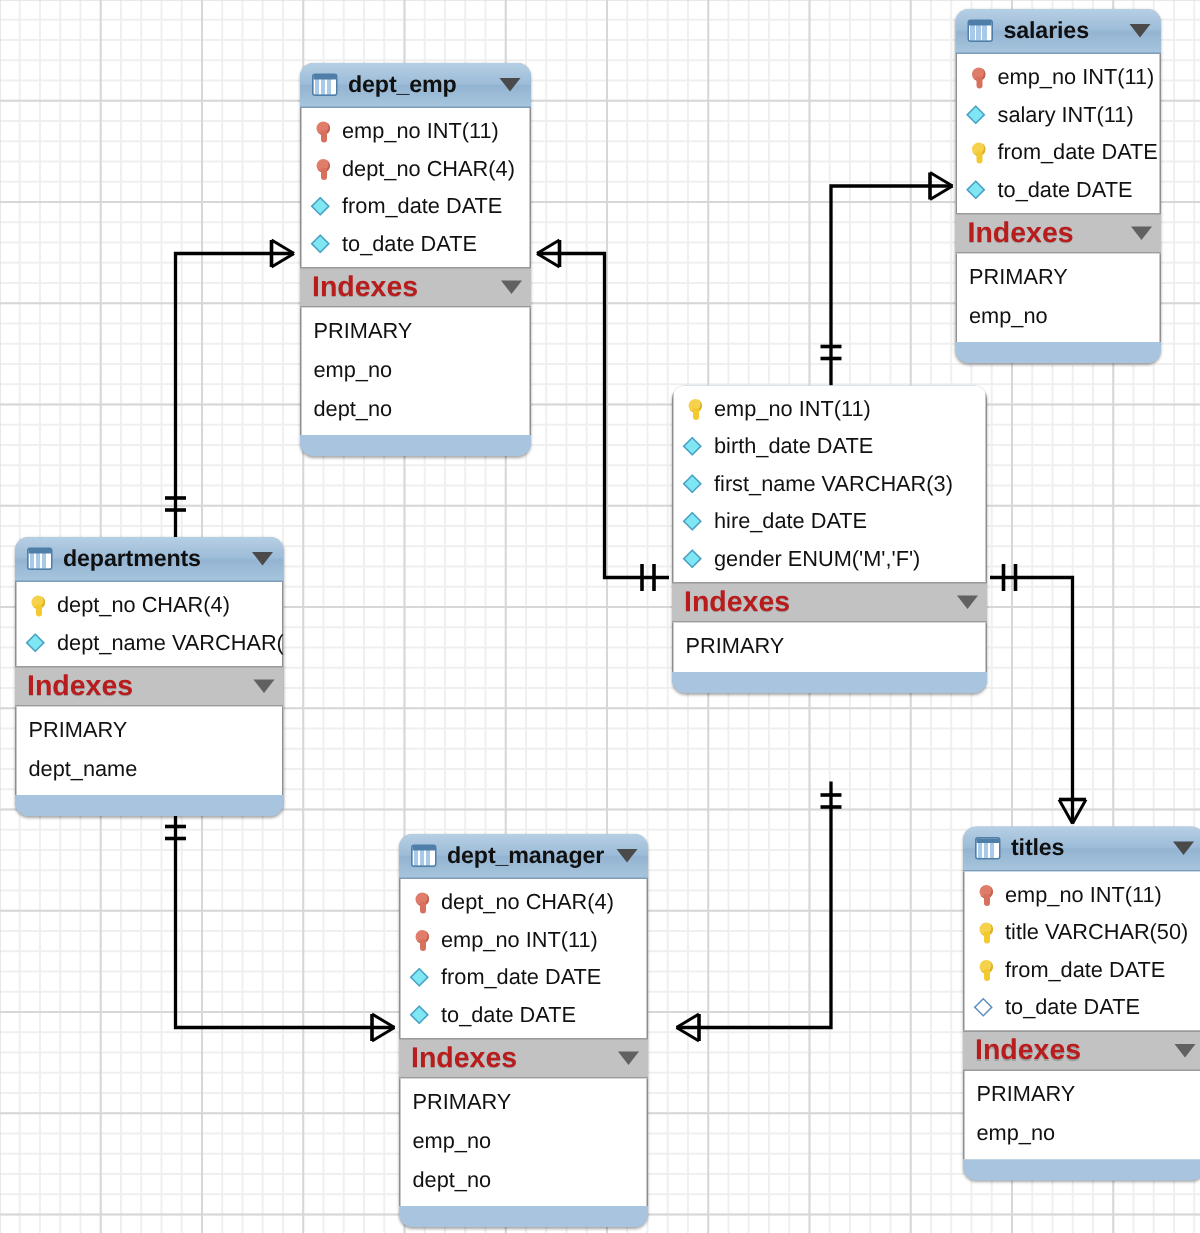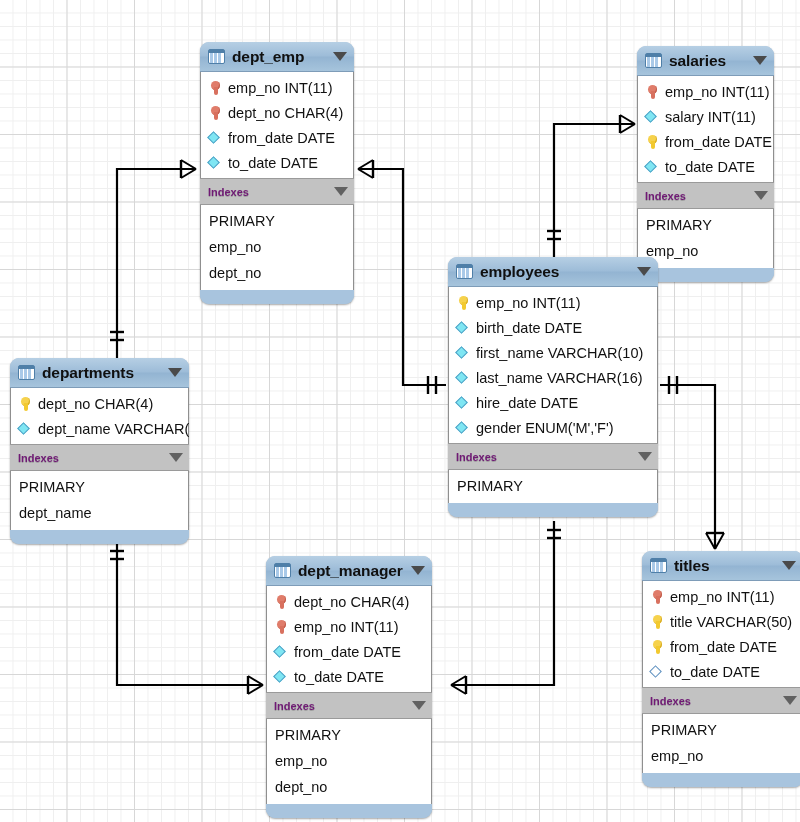--- a/index.html
+++ b/index.html
@@ -150,23 +150,23 @@
     height: 25px;
     display: flex;
     align-items: center;
     padding: 0 6px 0 8px;
     background: #c2c2c2;
     border-top: 1px solid #9a9a9a;
     border-bottom: 1px solid #9a9a9a;
   }
   .idx-head .i-label {
     flex: 1;
-    font-size: 11px;
+    font-size: 19px;
     font-weight: bold;
-    color: #701a75;
+    color: #b91c1c;
     text-shadow: 0 1px 0 rgba(0,0,0,0.18);
   }
   .idx-head .caret { border-top-color: #616161; }
 
   .idx-list {
     background: #ffffff;
     padding: 3px 0 4px 0;
   }
   .idx-row {
     height: 26px;
@@ -287,21 +287,21 @@
           </div>
           <div class="idx-row">
             <span>emp_no</span>
           </div>
           <div class="idx-row">
             <span>dept_no</span>
           </div>
         </div>
         <div class="tbl-foot"></div>
       </div>
-      <div class="tbl" style="left: 637px; top: 6px; width: 137px; margin-top: 40px;">
+      <div class="tbl" style="left: 637px; top: 6px; width: 137px;">
         <div class="tbl-title">
           <span class="tbl-icon"></span>
           <span class="t-name">salaries</span>
           <span class="caret"></span>
         </div>
         <div class="cols side-border">
           <div class="col-row">
             <span class="g g-key red"></span>
             <span>emp_no INT(11)</span>
           </div>
@@ -326,41 +326,32 @@
           <div class="idx-row">
             <span>PRIMARY</span>
           </div>
           <div class="idx-row">
             <span>emp_no</span>
           </div>
         </div>
         <div class="tbl-foot"></div>
       </div>
       <div class="tbl" style="left: 448px; top: 257px; width: 210px;">
-        <div class="tbl-title">
-          <span class="tbl-icon"></span>
-          <span class="t-name">employees</span>
-          <span class="caret"></span>
-        </div>
         <div class="cols side-border">
           <div class="col-row">
             <span class="g g-key yellow"></span>
             <span>emp_no INT(11)</span>
           </div>
           <div class="col-row">
             <span class="g g-dia"></span>
             <span>birth_date DATE</span>
           </div>
           <div class="col-row">
             <span class="g g-dia"></span>
-            <span>first_name VARCHAR(10)</span>
-          </div>
-          <div class="col-row">
-            <span class="g g-dia"></span>
-            <span>last_name VARCHAR(16)</span>
+            <span>first_name VARCHAR(3)</span>
           </div>
           <div class="col-row">
             <span class="g g-dia"></span>
             <span>hire_date DATE</span>
           </div>
           <div class="col-row">
             <span class="g g-dia"></span>
             <span>gender ENUM('M','F')</span>
           </div>
         </div>

